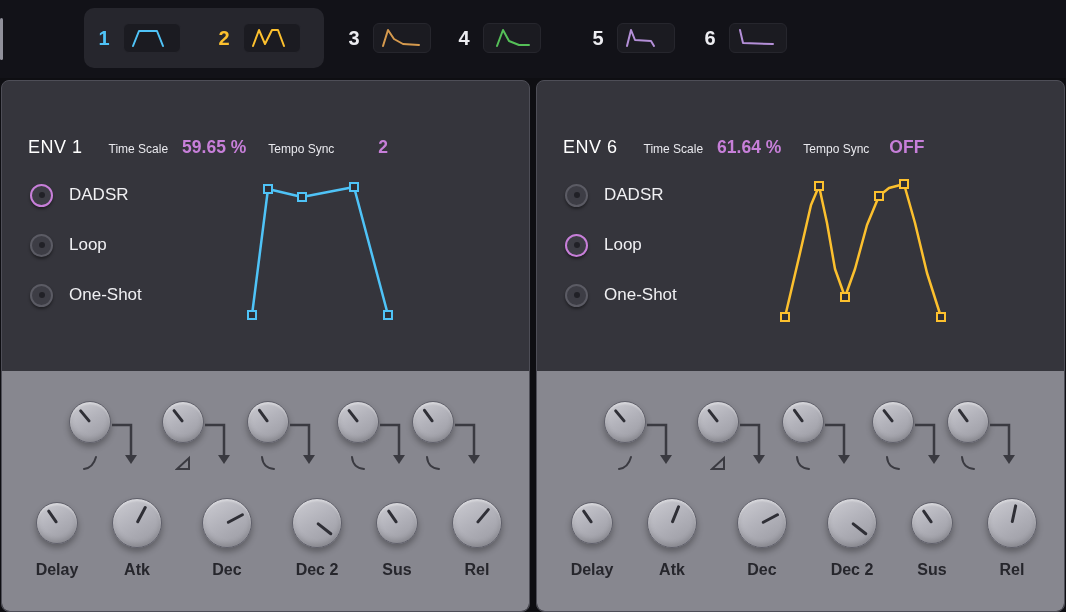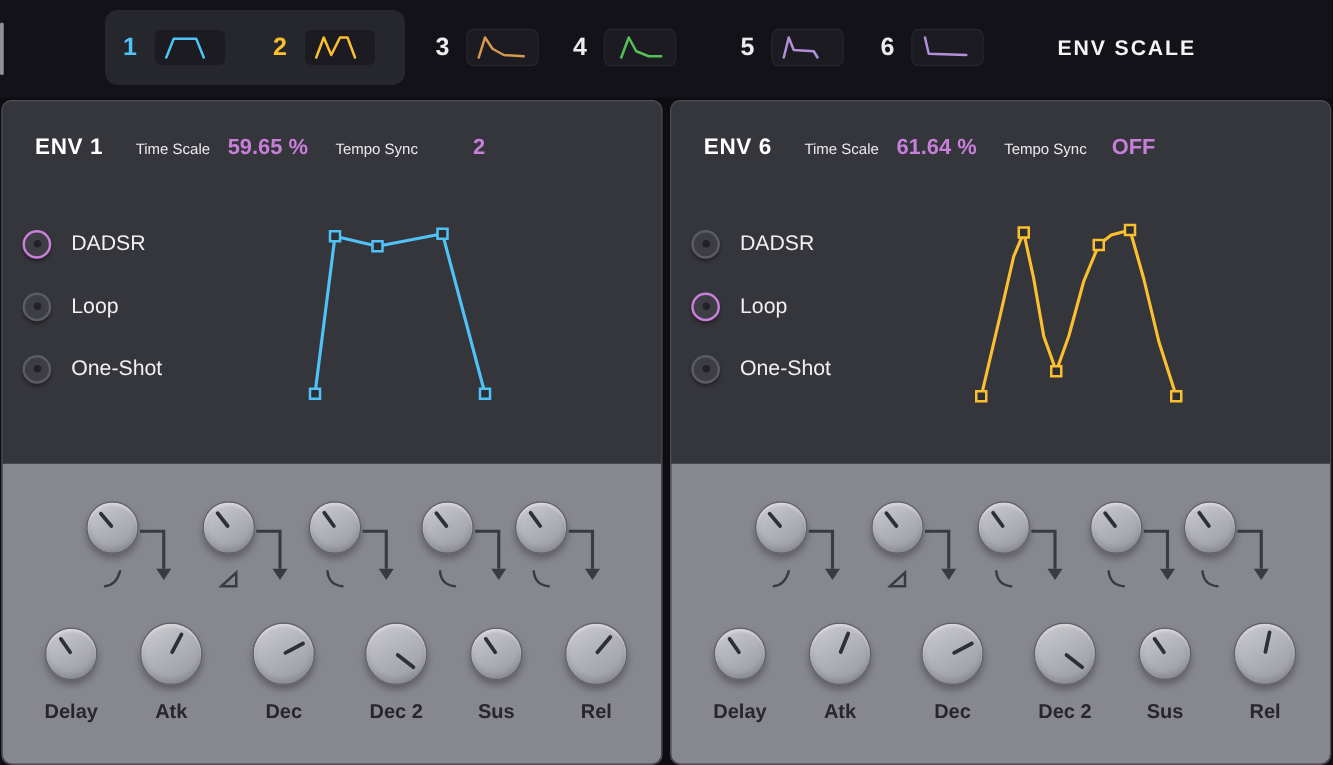--- a/index.html
+++ b/index.html
@@ -20,28 +20,28 @@
   .env-scale { position:absolute; left:846px; top:0; height:78px; display:flex; align-items:center;
                font-size:17px; font-weight:bold; letter-spacing:1.5px; color:#f4f4f6; }
 
   
   .panel { position:absolute; top:80px; width:529px; height:532px; background:#35353c;
            border:1px solid #4e4e57; border-radius:8px; box-sizing:border-box; overflow:hidden; }
   .panel.left { left:1px; }
   .panel.right { left:536px; }
 
   .env-header { position:absolute; left:26px; top:26px; display:flex; align-items:baseline; white-space:nowrap; }
-  .env-title { font-size:18px; font-weight:bold; color:#ffffff; letter-spacing:.5px; margin-right:26px; }
+  .env-title { font-size:18px; font-weight:normal; color:#ffffff; letter-spacing:.5px; margin-right:26px;margin-top:30px; }
   .hdr-label { font-size:12px; color:#e9e9ee; }
   .hdr-label.ts { margin-right:14px; }
   .hdr-label.sync { margin-right:20px; }
   .hdr-value { font-size:17.5px; font-weight:bold; color:var(--accent); margin-right:22px; cursor:ns-resize; }
   .panel.left .hdr-value.syncv { margin-left:24px; }
 
-  .mode-group { position:absolute; left:16px; top:102px; }
+  .mode-group { position:absolute; left:28px; top:102px; }
   .mode-row { display:flex; align-items:center; gap:16px; height:24px; margin-bottom:26px; cursor:pointer; }
   .radio { width:23px; height:23px; border-radius:50%; background:#3d3d45; border:2.5px solid #5b5b64;
            box-sizing:border-box; position:relative; box-shadow:0 2px 3px rgba(0,0,0,.4); flex:none; }
   .radio::after { content:''; position:absolute; left:50%; top:50%; width:6px; height:6px; margin:-3px 0 0 -3px;
                   border-radius:50%; background:#1c1c22; opacity:.85; }
   .radio.selected { border-color:var(--accent); }
   .mode-label { font-size:17px; color:#f0f0f3; }
 
   .env-display { position:absolute; left:238px; top:84px; width:180px; height:170px; cursor:crosshair; }
   .env-display svg { display:block; }
@@ -117,21 +117,20 @@
     </div>
     <div class="tab" style="left:702px">
       <span class="num">6</span>
       <span class="thumb">
           <svg width="46" height="22" viewBox="0 0 46 22">
             <polyline points="5,3 8,16 38,17" fill="none" stroke="#b48fd8" stroke-width="2" stroke-linejoin="round" stroke-linecap="round"></polyline>
           </svg>
         </span>
     </div>
 
-    <div class="env-scale">ENV SCALE</div>
   </div>
 
   <section class="panel left">
     <div class="env-header">
       <span class="env-title">ENV 1</span>
       <span class="hdr-label ts">Time Scale</span>
       <span class="hdr-value">59.65 %</span>
       <span class="hdr-label sync">Tempo Sync</span>
       <span class="hdr-value syncv">2</span>
     </div>

